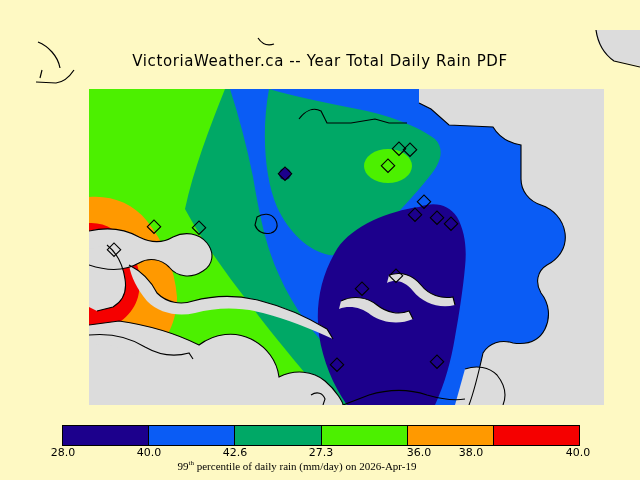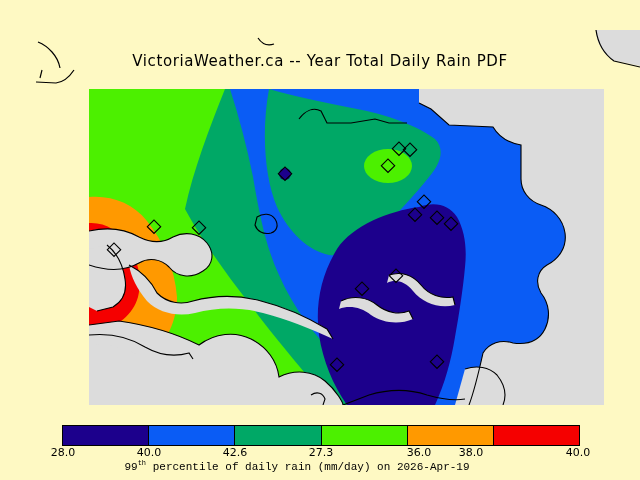--- a/index.html
+++ b/index.html
@@ -100,21 +100,21 @@
     color: #000000;
     white-space: nowrap;
   }
 
   .cb-caption {
     position: absolute;
     left: 0;
     top: 459px;
     width: 594px;
     text-align: center;
-    font-family: Liberation Mono, monospace;
+    font-family: Liberation Serif, serif;
     font-size: 11px;
     color: #000000;
     white-space: pre;
     z-index: 30;
   }
   .cb-caption sup {
     font-size: 7px;
     vertical-align: super;
   }
 </style>

